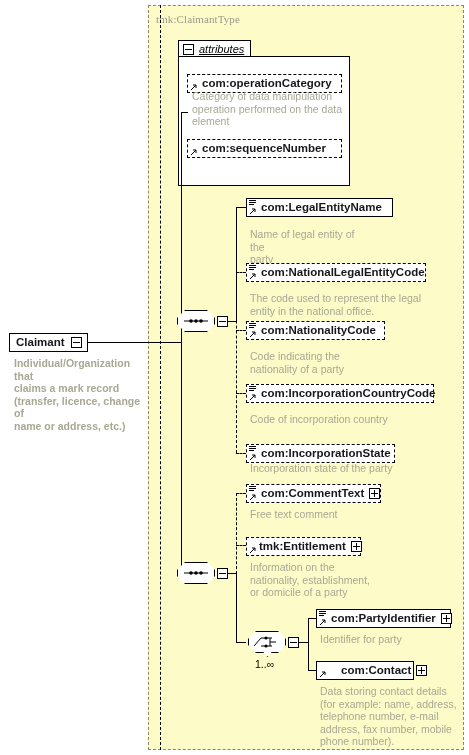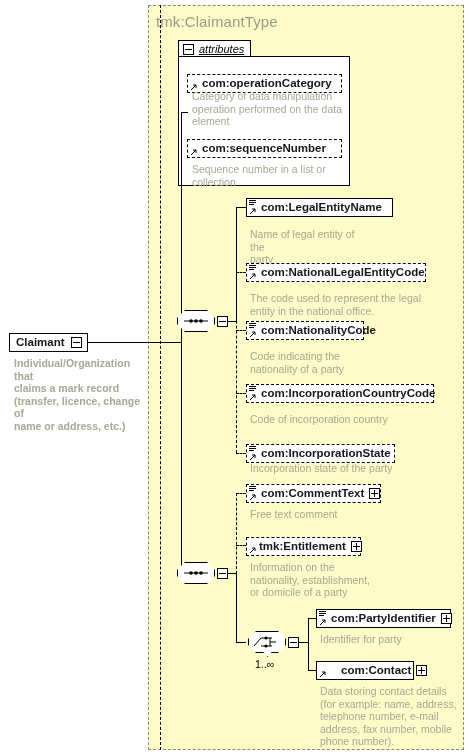--- a/index.html
+++ b/index.html
@@ -18,23 +18,24 @@
   
   .type-box{
     position:absolute;
     background:#fdfbc8;
     border:1px dashed #8a8a6a;
     box-sizing:border-box;
   }
   .type-title{
     position:absolute;
     color:#9a9a8a;
-    font-size:15px;
+    font-size:11px;
     letter-spacing:.1px;
     white-space:nowrap;
+    font-family:Liberation Serif, serif;
   }
 
   
   .attr-tab{
     position:absolute;
     background:#ffffff;
     border:1px solid #000000;
     border-bottom:none;
     box-sizing:border-box;
     display:flex;
@@ -226,22 +227,20 @@
 
   <div class="node optional" style="left:187px;top:139px;width:155px;">
     <span class="ico-arrow">
       <svg width="8" height="8" viewBox="0 0 8 8">
           <path d="M1 7 L6 2 M6 2 L3 2 M6 2 L6 5" stroke="#000" stroke-width="1" fill="none"></path>
         </svg>
     </span>
     <span class="shadow-r"></span>
     <span class="nm">com:sequenceNumber</span>
   </div>
-  <div class="doc" style="left:192px;top:163px;width:152px;">Sequence number in a list or
-collection</div>
 
   <div class="node" style="left:9px;top:333px;width:79px;padding-left:6px;">
     <span class="shadow-r"></span>
     <span class="nm">Claimant</span>
     <span class="toggle tog" style="margin-left:6px;"></span>
   </div>
   <div class="doc" style="left:14px;top:357px;width:136px;font-weight:bold;">Individual/Organization that
 claims a mark record
 (transfer, licence, change of
 name or address, etc.)</div>
@@ -300,21 +299,21 @@
       <svg width="8" height="8" viewBox="0 0 8 8">
           <path d="M1 7 L6 2 M6 2 L3 2 M6 2 L6 5" stroke="#000" stroke-width="1" fill="none"></path>
         </svg>
     </span>
     <span class="shadow-r"></span>
     <span class="nm">com:NationalLegalEntityCode</span>
   </div>
   <div class="doc" style="left:250px;top:292px;width:180px;">The code used to represent the legal
 entity in the national office.</div>
 
-  <div class="node optional" style="left:246px;top:321px;width:118px;align-items:center;">
+  <div class="node optional" style="left:246px;top:321px;width:139px;align-items:center;">
     <span class="ico-lines">
         <i></i>
         <i></i>
         <i></i>
       </span>
     <span class="ico-arrow">
       <svg width="8" height="8" viewBox="0 0 8 8">
           <path d="M1 7 L6 2 M6 2 L3 2 M6 2 L6 5" stroke="#000" stroke-width="1" fill="none"></path>
         </svg>
     </span>

